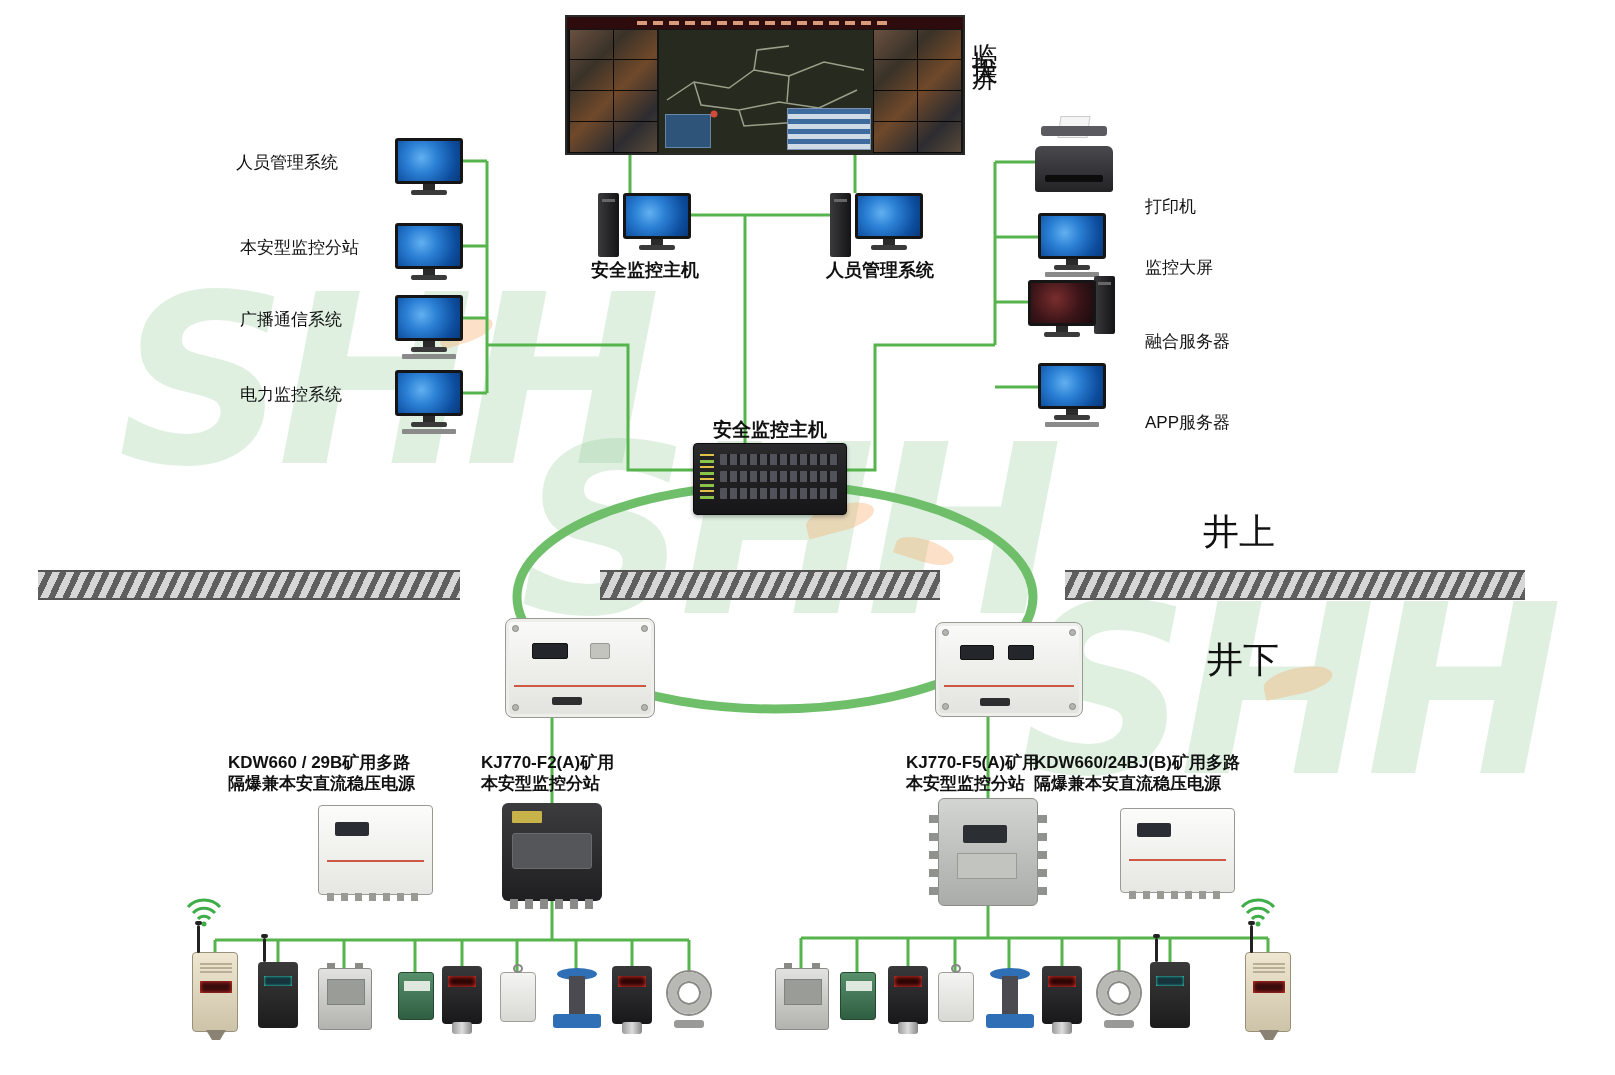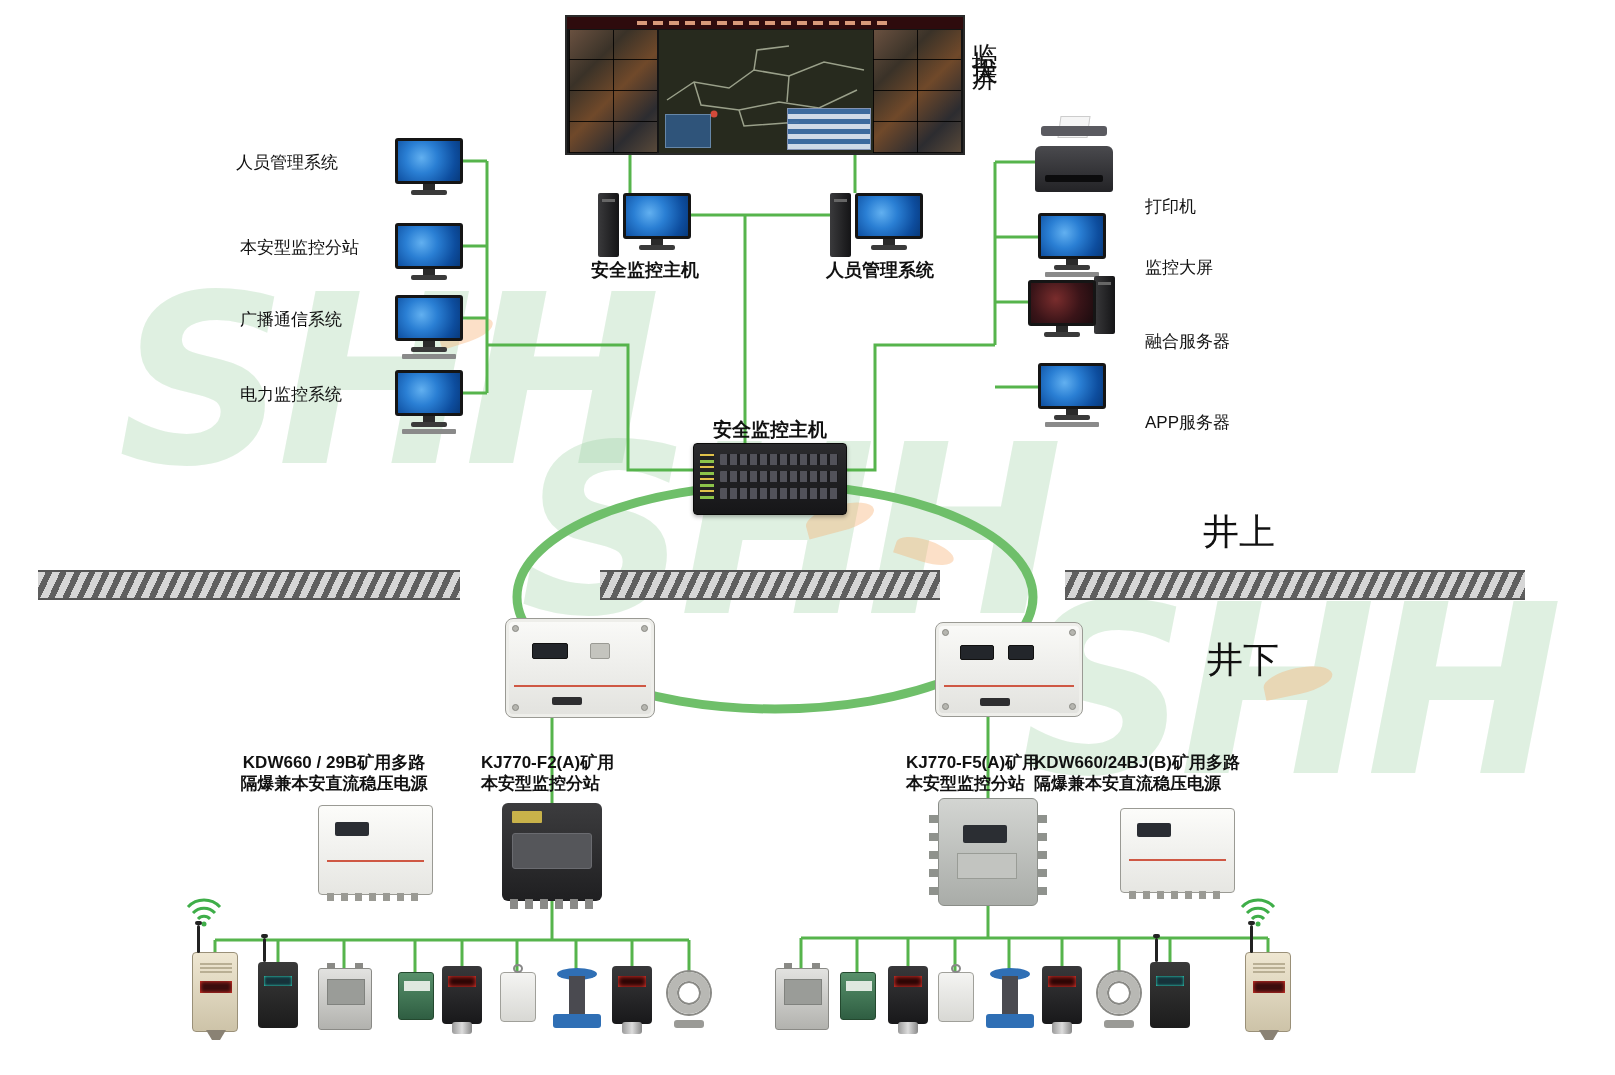--- a/index.html
+++ b/index.html
@@ -249,21 +249,21 @@
     <div class="sub-screw" style="left:6px;top:6px"></div>
       <div class="sub-screw" style="right:6px;top:6px"></div>
     <div class="sub-screw" style="left:6px;bottom:6px"></div>
       <div class="sub-screw" style="right:6px;bottom:6px"></div>
     <div class="sub-disp" style="left:24px;top:22px;width:34px;height:15px"></div>
     <div class="sub-disp" style="left:72px;top:22px;width:26px;height:15px"></div>
     <div class="sub-redline" style="top:62px"></div>
     <div class="sub-slot" style="left:44px;bottom:10px;width:30px;height:8px"></div>
   </div>
 
-  <div class="label bold" style="left:228px;top:752px;width:212px;text-align:center">
+  <div class="label bold" style="left:228px;top:752px;width:212px;">
     <div>KDW660 / 29B矿用多路</div>
     <div>隔爆兼本安直流稳压电源</div>
   </div>
   <div class="label bold" style="left:481px;top:752px;width:170px;text-align:left">
     <div>KJ770-F2(A)矿用</div>
     <div>本安型监控分站</div>
   </div>
   <div class="label bold" style="left:906px;top:752px;width:170px;text-align:left">
     <div>KJ770-F5(A)矿用</div>
     <div>本安型监控分站</div>

